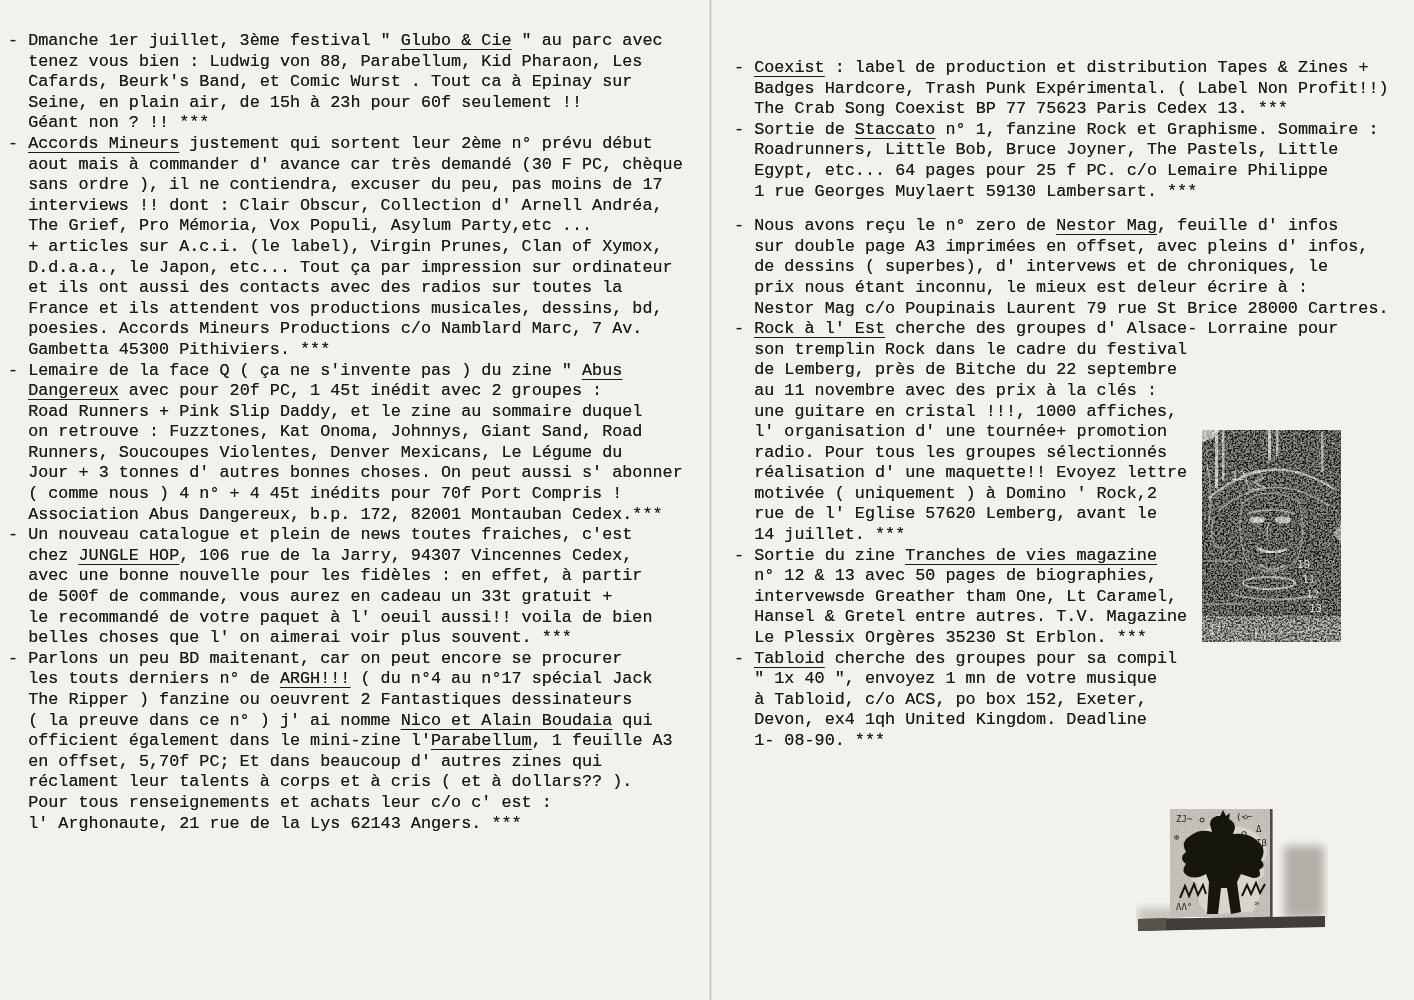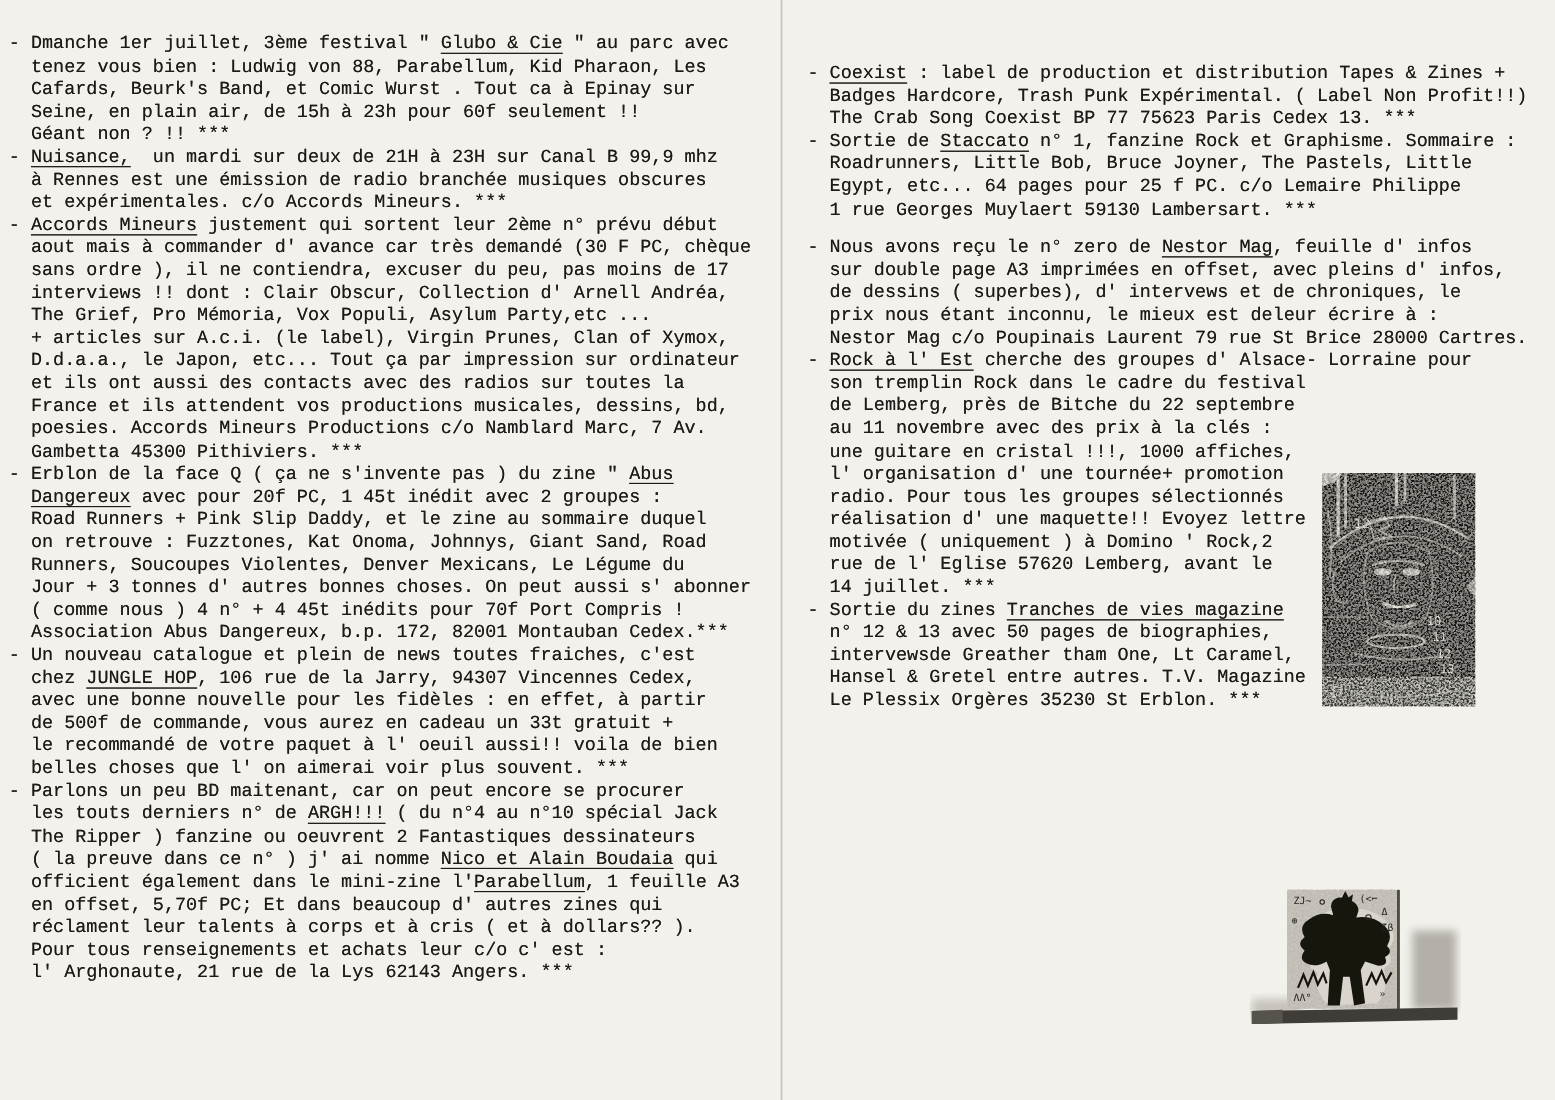--- a/index.html
+++ b/index.html
@@ -37,46 +37,44 @@
 
 <div class="page">
 
   <div class="fold"></div>
   <div class="speck-dot"></div>
 
   <div class="col col-left"><div class="item"><span>- Dmanche 1er juillet, 3ème festival " </span><span class="u">Glubo &amp; Cie</span><span> " au parc avec
 tenez vous bien : Ludwig von 88, Parabellum, Kid Pharaon, Les
 Cafards, Beurk's Band, et Comic Wurst . Tout ca à Epinay sur
 Seine, en plain air, de 15h à 23h pour 60f seulement !!
-Géant non ? !! ***</span></div><div class="item"><span>- </span><span class="u">Nuisance,</span><span>  un mardi sur deux de 21H à 23H sur Canal B 99,9 mhz
-à Rennes est une émission de radio branchée musiques obscures
-et expérimentales. c/o Accords Mineurs. ***</span></div><div class="item"><span>- </span><span class="u">Accords Mineurs</span><span> justement qui sortent leur 2ème n° prévu début
+Géant non ? !! ***</span></div><div class="item"><span>- </span><span class="u">Accords Mineurs</span><span> justement qui sortent leur 2ème n° prévu début
 aout mais à commander d' avance car très demandé (30 F PC, chèque
 sans ordre ), il ne contiendra, excuser du peu, pas moins de 17
 interviews !! dont : Clair Obscur, Collection d' Arnell Andréa,
 The Grief, Pro Mémoria, Vox Populi, Asylum Party,etc ...
 + articles sur A.c.i. (le label), Virgin Prunes, Clan of Xymox,
 D.d.a.a., le Japon, etc... Tout ça par impression sur ordinateur
 et ils ont aussi des contacts avec des radios sur toutes la
 France et ils attendent vos productions musicales, dessins, bd,
 poesies. Accords Mineurs Productions c/o Namblard Marc, 7 Av.
-Gambetta 45300 Pithiviers. ***</span></div><div class="item"><span>- Erblon de la face Q ( ça ne s'invente pas ) du zine " </span><span class="u">Abus</span><span>
+Gambetta 45300 Pithiviers. ***</span></div><div class="item"><span>- Lemaire de la face Q ( ça ne s'invente pas ) du zine " </span><span class="u">Abus</span><span>
 </span><span class="u">Dangereux</span><span> avec pour 20f PC, 1 45t inédit avec 2 groupes :
 Road Runners + Pink Slip Daddy, et le zine au sommaire duquel
 on retrouve : Fuzztones, Kat Onoma, Johnnys, Giant Sand, Road
 Runners, Soucoupes Violentes, Denver Mexicans, Le Légume du
 Jour + 3 tonnes d' autres bonnes choses. On peut aussi s' abonner
 ( comme nous ) 4 n° + 4 45t inédits pour 70f Port Compris !
 Association Abus Dangereux, b.p. 172, 82001 Montauban Cedex.***</span></div><div class="item"><span>- Un nouveau catalogue et plein de news toutes fraiches, c'est
 chez </span><span class="u">JUNGLE HOP</span><span>, 106 rue de la Jarry, 94307 Vincennes Cedex,
 avec une bonne nouvelle pour les fidèles : en effet, à partir
 de 500f de commande, vous aurez en cadeau un 33t gratuit +
 le recommandé de votre paquet à l' oeuil aussi!! voila de bien
 belles choses que l' on aimerai voir plus souvent. ***</span></div><div class="item"><span>- Parlons un peu BD maitenant, car on peut encore se procurer
-les touts derniers n° de </span><span class="u">ARGH!!!</span><span> ( du n°4 au n°10 spécial Jack
+les touts derniers n° de </span><span class="u">ARGH!!!</span><span> ( du n°4 au n°17 spécial Jack
 The Ripper ) fanzine ou oeuvrent 2 Fantastiques dessinateurs
 ( la preuve dans ce n° ) j' ai nomme </span><span class="u">Nico et Alain Boudaia</span><span> qui
 officient également dans le mini-zine l'</span><span class="u">Parabellum</span><span>, 1 feuille A3
 en offset, 5,70f PC; Et dans beaucoup d' autres zines qui
 réclament leur talents à corps et à cris ( et à dollars?? ).
 Pour tous renseignements et achats leur c/o c' est :
 l' Arghonaute, 21 rue de la Lys 62143 Angers. ***</span></div></div>
   <div class="col col-right"><div class="item"><span>- </span><span class="u">Coexist</span><span> : label de production et distribution Tapes &amp; Zines +
 Badges Hardcore, Trash Punk Expérimental. ( Label Non Profit!!)
 The Crab Song Coexist BP 77 75623 Paris Cedex 13. ***</span></div><div class="item"><span>- Sortie de </span><span class="u">Staccato</span><span> n° 1, fanzine Rock et Graphisme. Sommaire :
@@ -89,25 +87,29 @@
 Nestor Mag c/o Poupinais Laurent 79 rue St Brice 28000 Cartres.</span></div><div class="item"><span>- </span><span class="u">Rock à l' Est</span><span> cherche des groupes d' Alsace- Lorraine pour
 son tremplin Rock dans le cadre du festival
 de Lemberg, près de Bitche du 22 septembre
 au 11 novembre avec des prix à la clés :
 une guitare en cristal !!!, 1000 affiches,
 l' organisation d' une tournée+ promotion
 radio. Pour tous les groupes sélectionnés
 réalisation d' une maquette!! Evoyez lettre
 motivée ( uniquement ) à Domino ' Rock,2
 rue de l' Eglise 57620 Lemberg, avant le
-14 juillet. ***</span></div><div class="item"><span>- Sortie du zines </span><span class="u">Tranches de vies magazine</span><span>
+14 juillet. ***</span></div><div class="item"><span>- Sortie du zine </span><span class="u">Tranches de vies magazine</span><span>
 n° 12 &amp; 13 avec 50 pages de biographies,
 intervewsde Greather tham One, Lt Caramel,
 Hansel &amp; Gretel entre autres. T.V. Magazine
-Le Plessix Orgères 35230 St Erblon. ***</span></div></div>
+Le Plessix Orgères 35230 St Erblon. ***</span></div><div class="item"><span>- </span><span class="u">Tabloid</span><span> cherche des groupes pour sa compil
+" 1x 40 ", envoyez 1 mn de votre musique
+à Tabloid, c/o ACS, po box 152, Exeter,
+Devon, ex4 1qh United Kingdom. Deadline
+1- 08-90. ***</span></div></div>
 
   <div class="scan-img img-face">
     <svg width="141" height="216" viewBox="0 0 141 216" xmlns="http://www.w3.org/2000/svg">
       <defs>
         <filter id="speck" x="0" y="0" width="100%" height="100%">
           <feTurbulence type="fractalNoise" baseFrequency="0.55" numOctaves="2" seed="7" result="n"></feTurbulence>
           <feColorMatrix in="n" type="matrix" values="0 0 0 0 1  0 0 0 0 1  0 0 0 0 0.95  3.5 3.5 3.5 0 -4.6"></feColorMatrix>
         </filter>
         <filter id="speck2" x="0" y="0" width="100%" height="100%">
           <feTurbulence type="fractalNoise" baseFrequency="0.35" numOctaves="2" seed="21" result="n"></feTurbulence>

